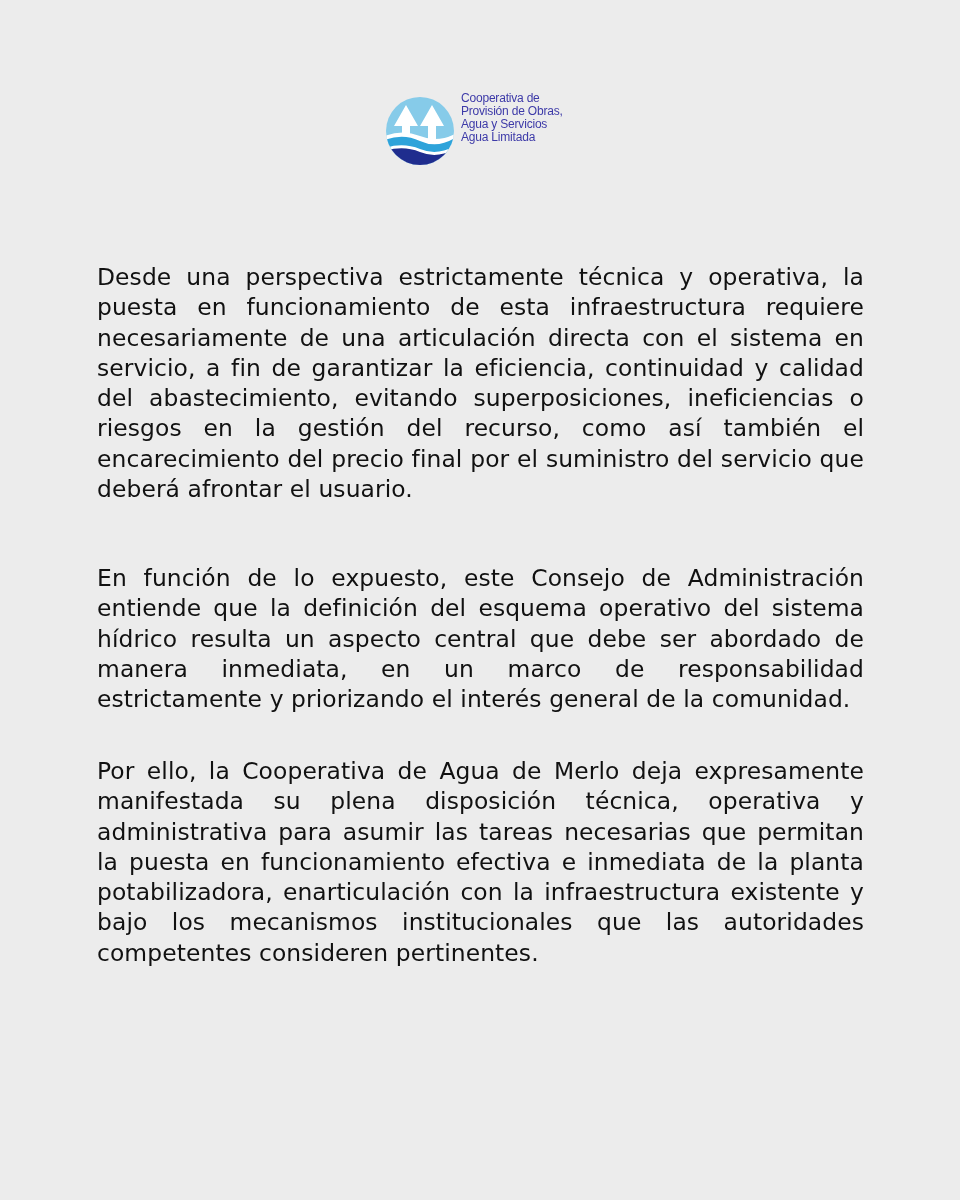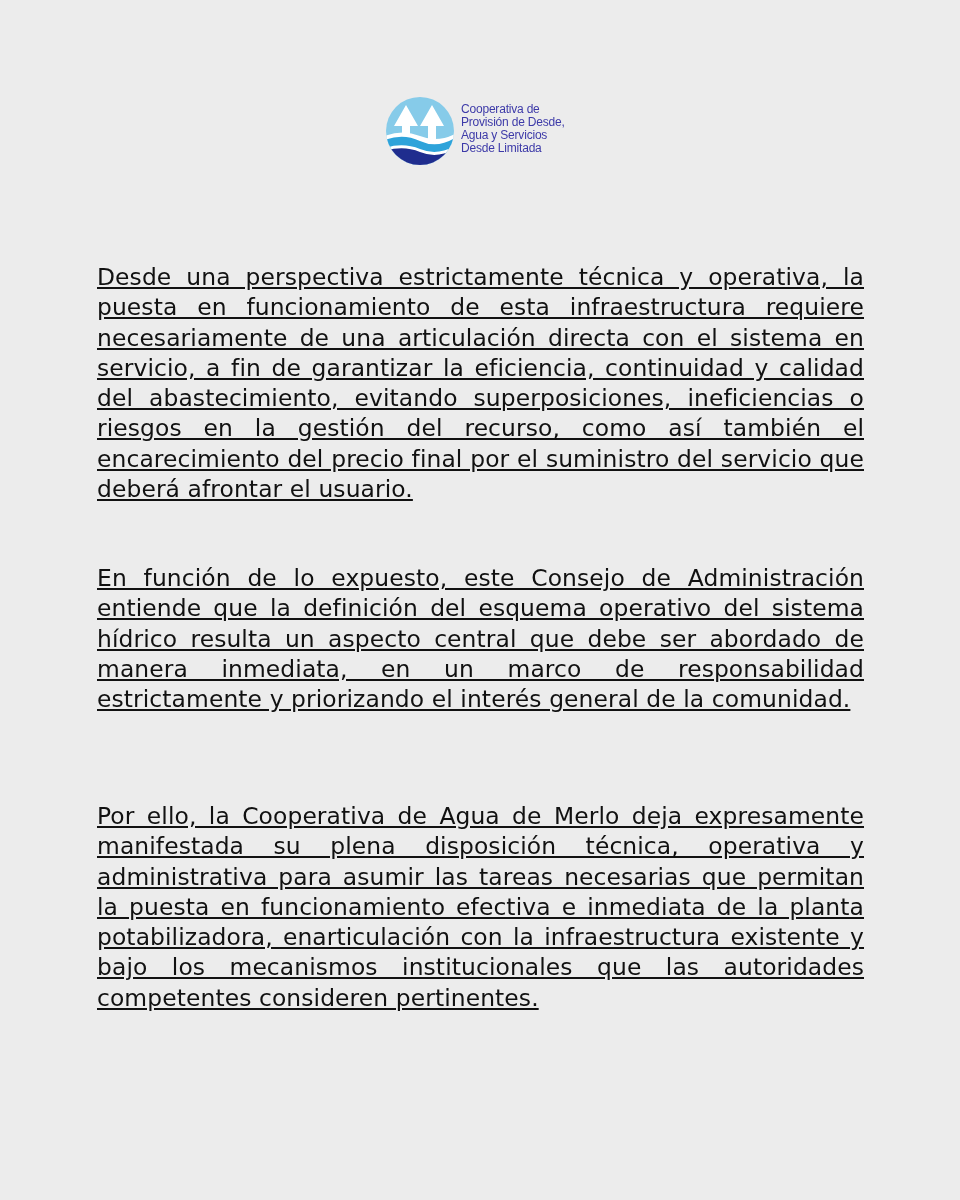--- a/index.html
+++ b/index.html
@@ -7,21 +7,21 @@
     width: 960px; height: 1200px;
     background: #ececec;
     position: relative;
     overflow: hidden;
     font-family: "DejaVu Sans", sans-serif;
     color: #111111;
   }
   .header {
     position: absolute;
     left: 385px; top: 96px;
-    display: flex; align-items: center;
+    display: flex; 
   }
   .logo-mark { width: 70px; height: 70px; }
   .logo-text {
     margin-left: 6px;
     font-family: "Liberation Sans", sans-serif;
     font-size: 12px;
     line-height: 13px;
     color: #3d3aa8;
     font-weight: 500;
     letter-spacing: -0.2px;
@@ -33,22 +33,22 @@
     left: 97px;
     width: 767px;
     font-size: 23.4px;
     line-height: 30.3px;
     text-align: justify;
     text-align-last: left;
     letter-spacing: 0.1px;
   }
   .p1 { top: 262px; }
   .p2 { top: 563px; }
-  .p3 { top: 801px; }
-  .body-text p { margin: 0; text-decoration: underline; }
+  .p3 { top: 756px; }
+  .body-text p { margin: 0; }
 </style>
 </head>
 <body>
 
 <div class="header">
   <svg class="logo-mark" viewBox="0 0 70 70">
     <defs>
       <clipPath id="c">
           <circle cx="35" cy="35" r="34"></circle>
         </clipPath>
@@ -64,23 +64,23 @@
 
       <path d="M0,44 Q18,37 35,45 T70,42 L70,70 L0,70 Z" fill="#2ea3da"></path>
 
       <path d="M0,52 Q18,46 35,53 T70,50 L70,70 L0,70 Z" fill="#ffffff"></path>
 
       <path d="M0,55 Q18,49 35,56 T70,53 L70,70 L0,70 Z" fill="#1f2d8e"></path>
     </g>
   </svg>
   <div class="logo-text">
     <div>Cooperativa de</div>
-    <div>Provisión de Desde,</div>
+    <div>Provisión de Obras,</div>
     <div>Agua y Servicios</div>
-    <div>Desde Limitada</div>
+    <div>Agua Limitada</div>
   </div>
 </div>
 
 <div class="body-text p1">
   <p>Desde una perspectiva estrictamente técnica y operativa, la puesta en funcionamiento de esta infraestructura requiere necesariamente de una articulación directa con el sistema en servicio, a fin de garantizar la eficiencia, continuidad y calidad del abastecimiento, evitando superposiciones, ineficiencias o riesgos en la gestión del recurso, como así también el encarecimiento del precio final por el suministro del servicio que deberá afrontar el usuario.</p>
 </div>
 
 <div class="body-text p2">
   <p>En función de lo expuesto, este Consejo de Administración entiende que la definición del esquema operativo del sistema hídrico resulta un aspecto central que debe ser abordado de manera inmediata, en un marco de responsabilidad estrictamente y priorizando el interés general de la comunidad.</p>
 </div>

